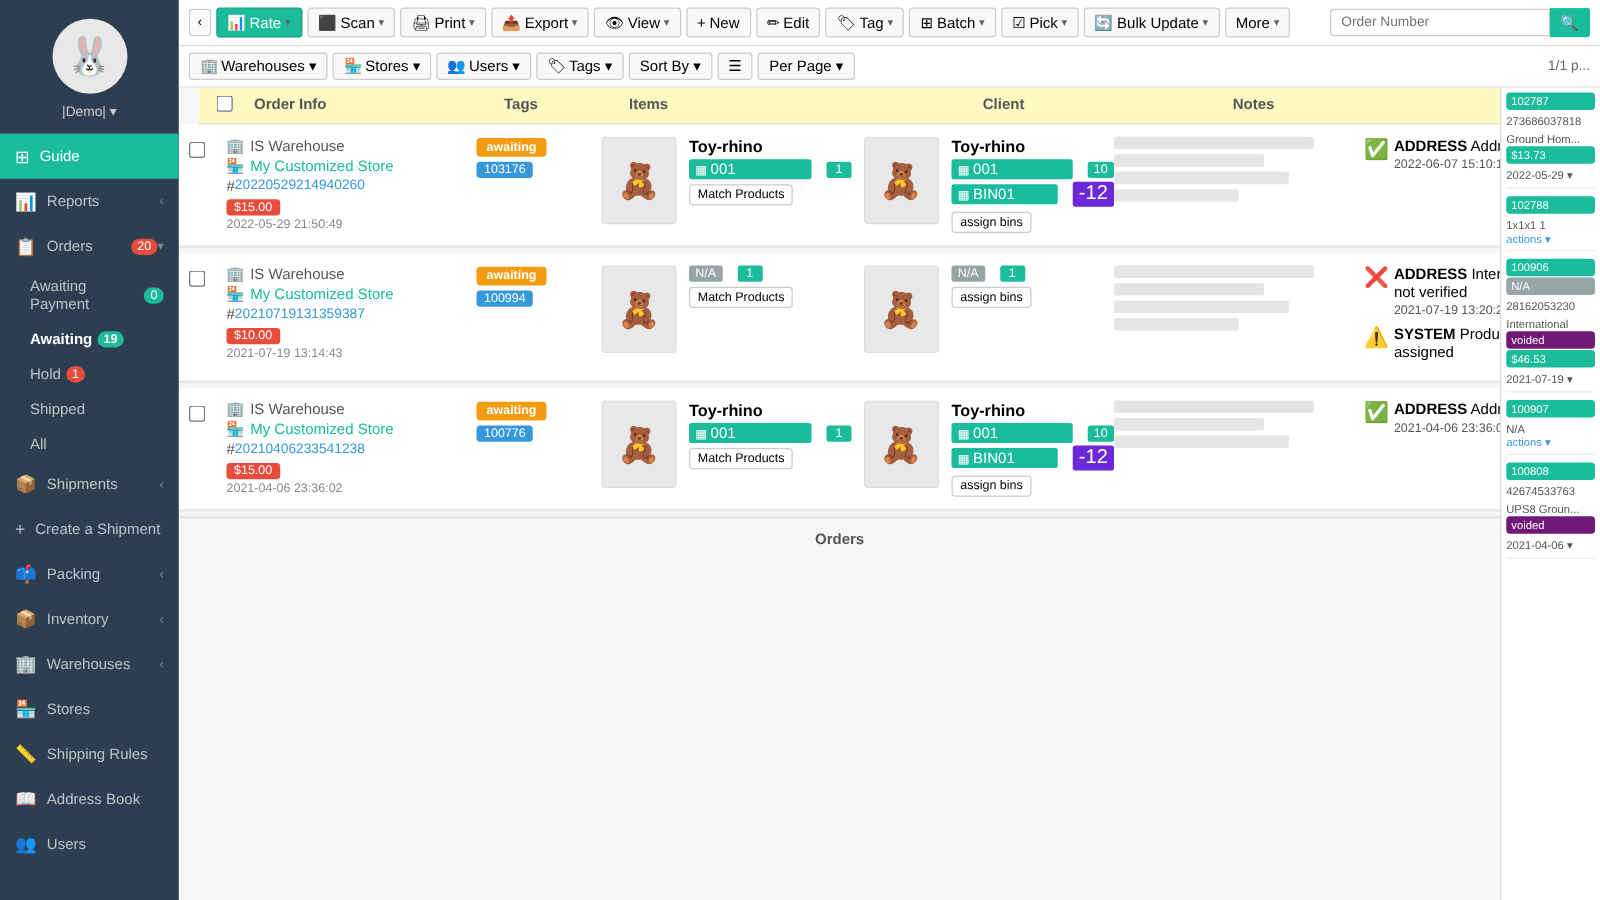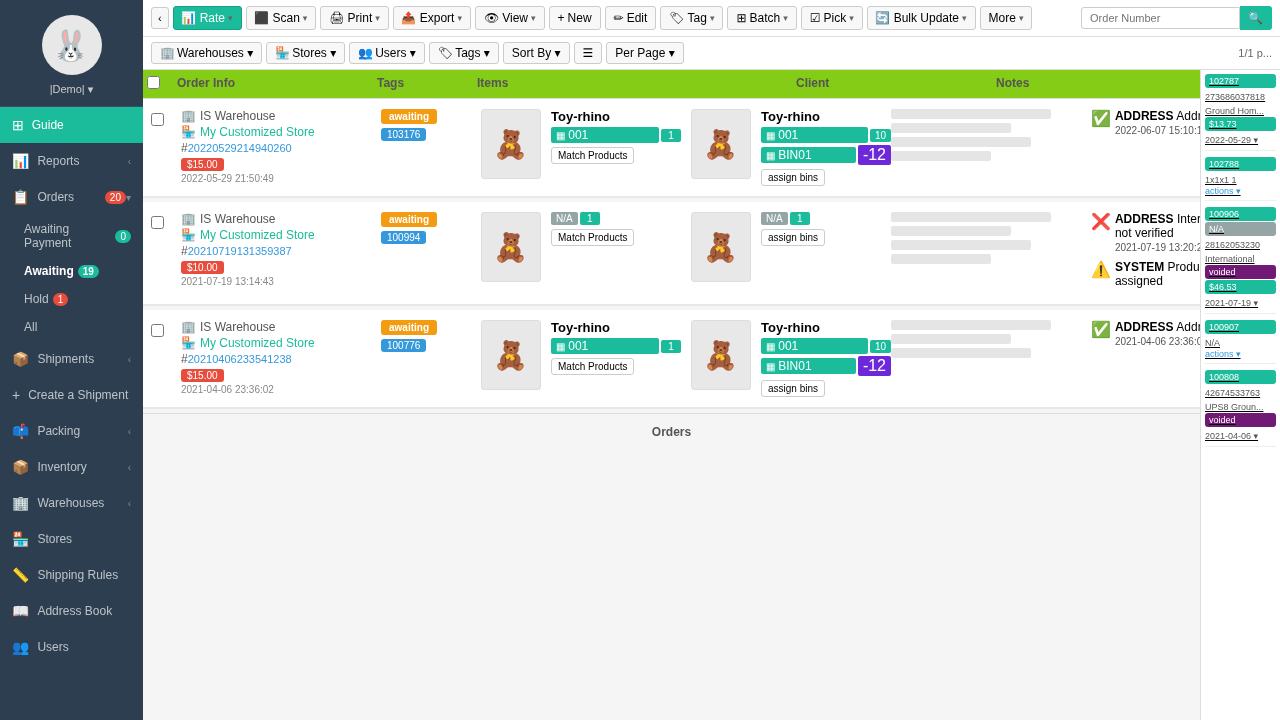--- a/index.html
+++ b/index.html
@@ -120,21 +120,21 @@
     .toolbar-search {
       margin-left: auto;
       display: flex;
       align-items: center;
     }
     .toolbar-search input {
       border: 1px solid #ccc;
       border-radius: 3px 0 0 3px;
       padding: 4px 8px;
       font-size: 11px;
-      width: 159px;
+      width: 176px;
       outline: none;
     }
     .toolbar-search button {
       border: 1px solid #1abc9c;
       border-left: none;
       background: #1abc9c;
       color: white;
       padding: 4px 8px;
       border-radius: 0 3px 3px 0;
       cursor: pointer;
@@ -175,29 +175,30 @@
     .orders-area {
       flex: 1;
       overflow-y: auto;
       background: #f5f5f5;
     }
 
     
     .table-header {
       display: grid;
       grid-template-columns: 30px 200px 100px 1fr 200px 200px;
-      background: #84cc16;
+      background: #fef9c3;
       border-bottom: 1px solid #ddd;
-      padding: 6px 4px;
+      padding: 6px 14px;
       font-weight: bold;
       font-size: 11px;
       color: #555;
       position: sticky;
       top: 0;
       z-index: 10;
+      margin-left: 16px;
     }
 
     
     .order-row {
       background: #fff;
       border-bottom: 2px solid #e8e8e8;
       display: grid;
       grid-template-columns: 30px 200px 100px 1fr 200px 200px;
       align-items: start;
       padding: 10px 8px;
@@ -249,21 +250,21 @@
       display: flex;
       align-items: center;
       justify-content: center;
       font-size: 28px;
     }
     .item-detail { width: 130px; }
     .item-name { font-weight: bold; font-size: 13px; margin-bottom: 3px; }
     .item-bar {
       display: flex;
       align-items: center;
-      gap: 2px;
+      gap: 12px;
       margin-bottom: 2px;
     }
     .item-bar-label {
       background: #1abc9c;
       color: #fff;
       padding: 1px 5px;
       font-size: 10px;
       border-radius: 2px;
       flex: 1;
     }
@@ -326,21 +327,20 @@
     
     .right-panel {
       width: 80px;
       background: #fff;
       border-left: 1px solid #ddd;
       overflow-y: auto;
       padding: 4px;
       display: flex;
       flex-direction: column;
       gap: 2px;
-      text-decoration: underline;
     }
     .rp-badge {
       border-radius: 3px;
       padding: 2px 4px;
       font-size: 9px;
       color: #fff;
       margin-bottom: 1px;
       display: block;
     }
     .rp-section {
@@ -418,20 +418,23 @@
   </div>
   <div class="sidebar-sub-item active-sub">
     <span>Awaiting</span>
     <span class="sub-badge">19</span>
   </div>
   <div class="sidebar-sub-item">
     <span>Hold</span>
     <span class="sub-badge-red">1</span>
   </div>
   <div class="sidebar-sub-item">
+    <span>Shipped</span>
+  </div>
+  <div class="sidebar-sub-item">
     <span>All</span>
   </div>
 
   <div class="sidebar-item">
     <span class="icon">📦</span>
     <span class="label">Shipments</span>
     <span class="chevron">‹</span>
   </div>
 
   <div class="sidebar-item">

